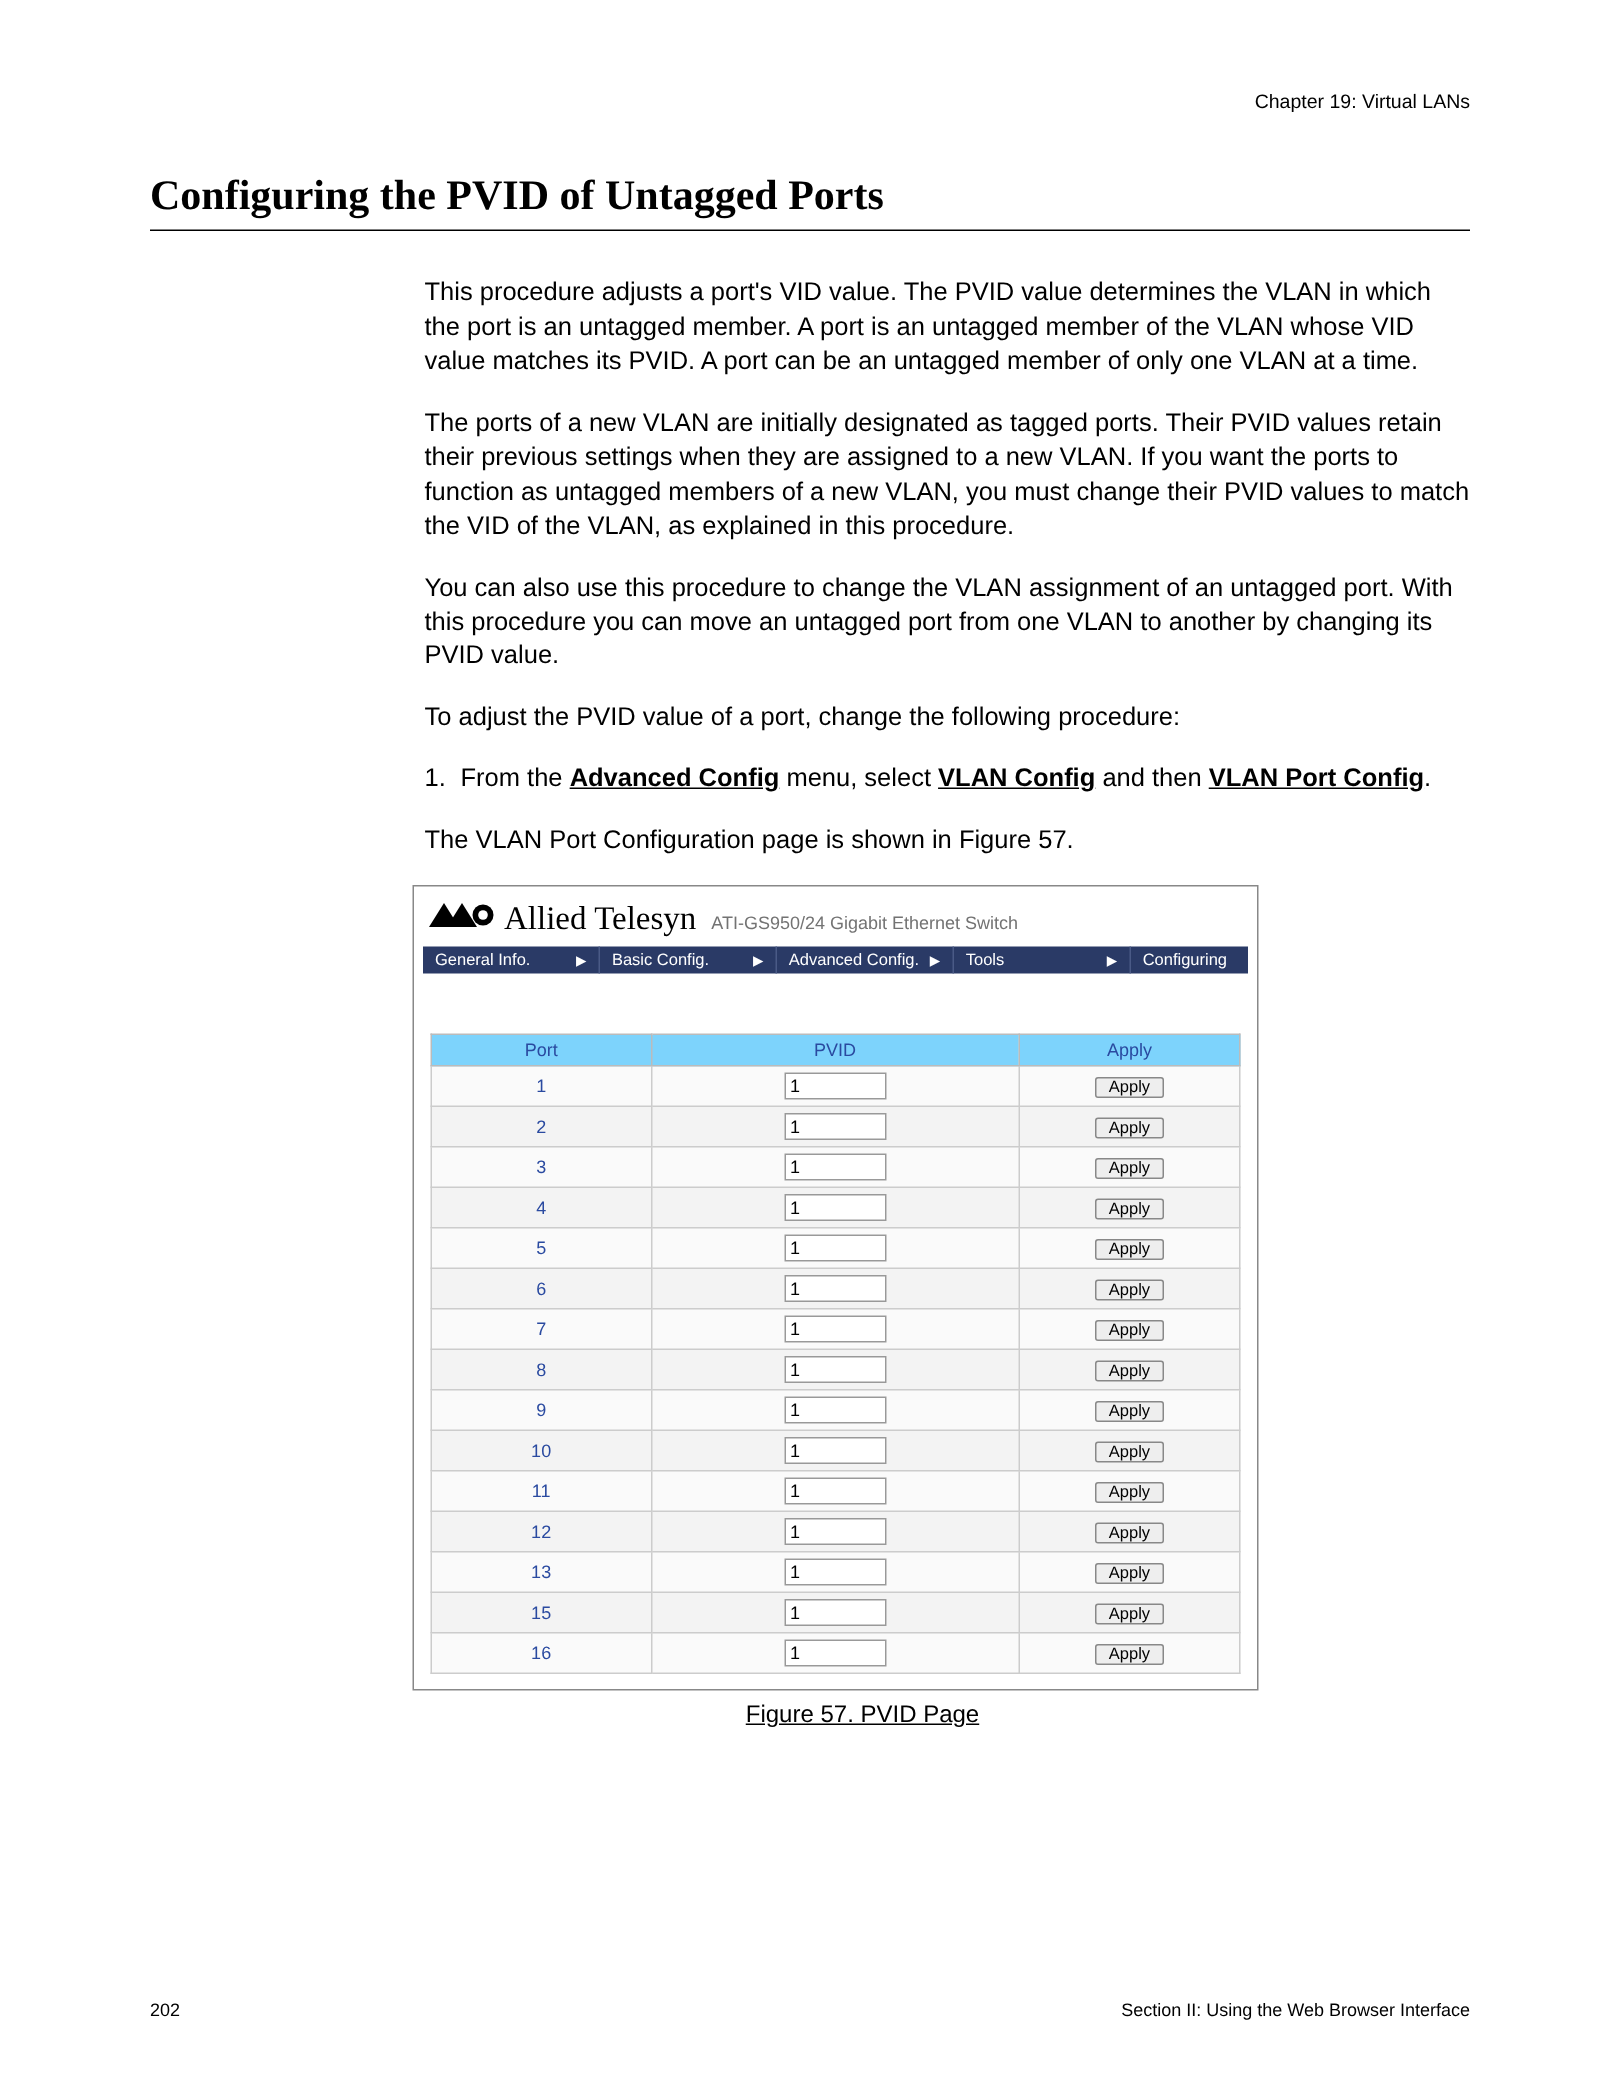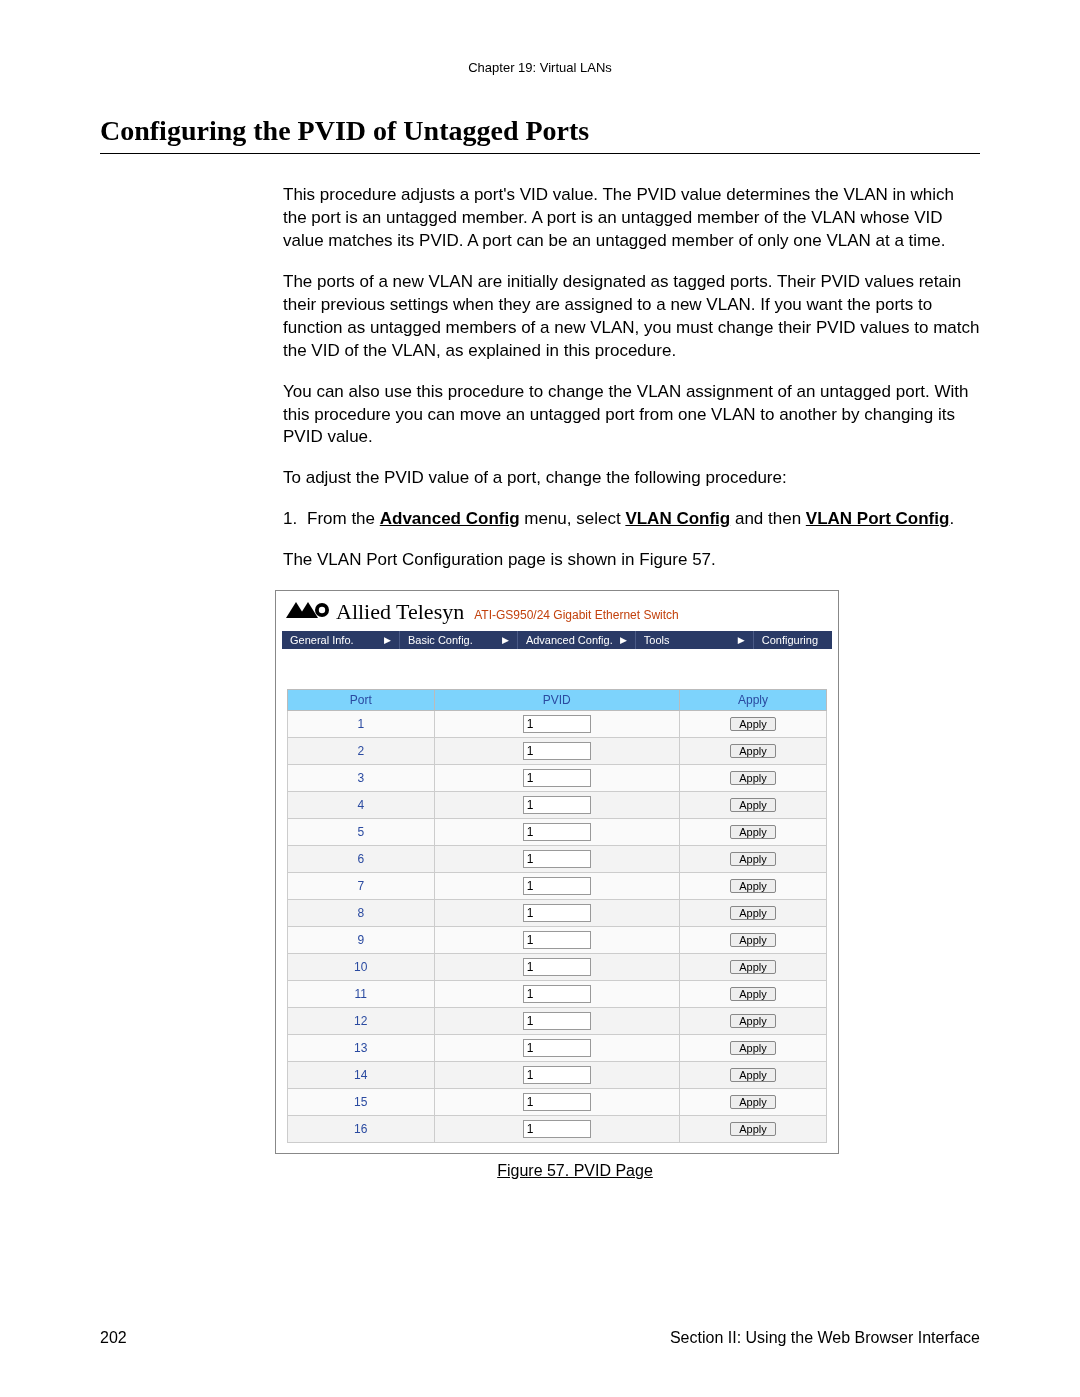--- a/index.html
+++ b/index.html
@@ -11,21 +11,21 @@
   }
   .page {
     width: 1080px;
     height: 1397px;
     position: relative;
     box-sizing: border-box;
     padding: 60px 100px 50px 100px;
   }
   .chapter-header {
     font-size: 13px;
-    text-align: center;
+    text-align: right;
     margin-bottom: 40px;
   }
   .section-title {
     font-family: "Times New Roman", Times, serif;
     font-size: 28px;
     font-weight: bold;
     margin-bottom: 6px;
   }
   .title-rule {
     border: none;
@@ -71,21 +71,21 @@
     align-items: center;
     gap: 2px;
   }
   .brand-logo svg { display: block; }
   .brand-name {
     font-family: "Times New Roman", Times, serif;
     font-size: 22px;
   }
   .brand-model {
     font-size: 12px;
-    color: #c2410c;
+    color: #737373;
     margin-left: 4px;
   }
   .menu-bar {
     display: flex;
     background: #2a3a66;
     color: #fff;
     font-size: 11px;
   }
   .menu-item {
     padding: 3px 8px;
@@ -149,21 +149,21 @@
     text-decoration: underline;
   }
 
   .page-footer {
     position: absolute;
     bottom: 50px;
     left: 100px;
     right: 100px;
     display: flex;
     justify-content: space-between;
-    font-size: 16px;
+    font-size: 12px;
   }
 </style>
 </head>
 <body>
 
 <div class="page">
 
   <div class="chapter-header">Chapter 19: Virtual LANs</div>
 
   <div class="section-title">Configuring the PVID of Untagged Ports</div>
@@ -288,25 +288,20 @@
               <td class="port-cell">12</td>
               <td class="pvid-cell"><input class="pvid-input" type="text" value="1" style=""></td>
               <td class="apply-cell"><button class="apply-btn">Apply</button></td>
             </tr>
             <tr>
               <td class="port-cell">13</td>
               <td class="pvid-cell"><input class="pvid-input" type="text" value="1" style=""></td>
               <td class="apply-cell"><button class="apply-btn">Apply</button></td>
             </tr>
             <tr>
-              <td class="port-cell">14</td>
-              <td class="pvid-cell"><input class="pvid-input" type="text" value="1" style=""></td>
-              <td class="apply-cell"><button class="apply-btn">Apply</button></td>
-            </tr>
-            <tr>
               <td class="port-cell">15</td>
               <td class="pvid-cell"><input class="pvid-input" type="text" value="1" style=""></td>
               <td class="apply-cell"><button class="apply-btn">Apply</button></td>
             </tr>
             <tr>
               <td class="port-cell">16</td>
               <td class="pvid-cell"><input class="pvid-input" type="text" value="1" style=""></td>
               <td class="apply-cell"><button class="apply-btn">Apply</button></td>
             </tr>
           </tbody>

